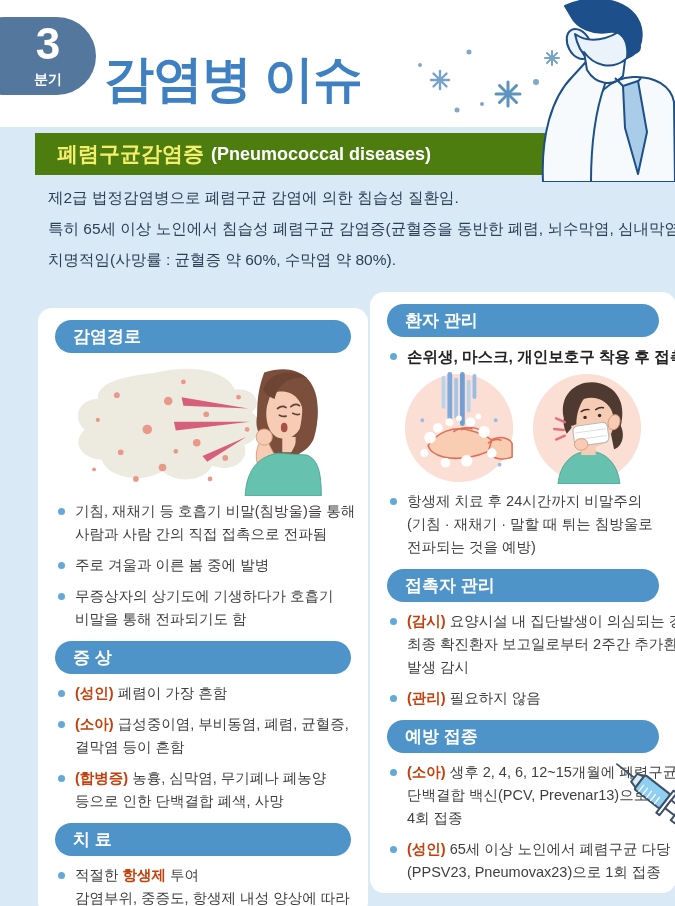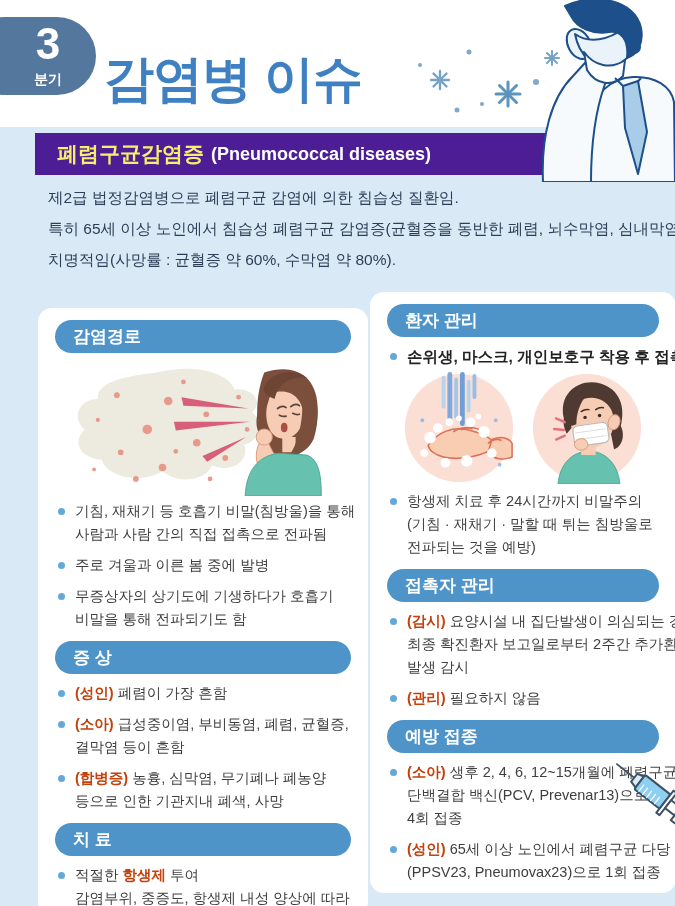--- a/index.html
+++ b/index.html
@@ -16,21 +16,21 @@
   .quarter-unit{font-size:14px;font-weight:bold;margin-top:6px;}
   .main-title{position:absolute;left:104px;top:4px;font-size:50px;font-weight:800;
            color:#3e80c2;letter-spacing:-1px;z-index:4;white-space:nowrap;margin-top:42px;}
   .subtitle{position:absolute;left:106px;top:74px;display:flex;align-items:center;gap:9px;z-index:4;}
   .subtitle-bar{width:5px;height:21px;background:#3e80c2;}
   .subtitle-text{font-size:20px;font-weight:bold;color:#1c3e6e;white-space:nowrap;}
   .particles{position:absolute;left:412px;top:40px;z-index:3;}
   .man{position:absolute;right:0;top:0;z-index:3;}
 
   
-  .banner{position:absolute;left:35px;top:133px;width:627px;height:42px;background:#4c1d95;
+  .banner{position:absolute;left:35px;top:133px;width:627px;height:42px;background:#4d7c0f;
           display:flex;align-items:center;padding-left:22px;box-sizing:border-box;z-index:2;}
   .banner-ko{color:#f5ef6d;font-size:21px;font-weight:bold;white-space:nowrap;}
   .banner-en{color:#ffffff;font-size:18px;font-weight:bold;margin-left:7px;white-space:nowrap;}
 
   
   .intro{position:absolute;left:48px;top:182px;z-index:2;color:#2e4058;font-size:15.5px;
          line-height:31px;}
   .intro div{white-space:nowrap;}
 
   
@@ -197,21 +197,21 @@
         <div><span class="b">(성인)</span><span> 폐렴이 가장 흔함</span></div>
       </li>
       <li>
         <span class="dot"></span>
         <div><span class="b">(소아)</span><span> 급성중이염, 부비동염, 폐렴, 균혈증,</span></div>
         <div>결막염 등이 흔함</div>
       </li>
       <li>
         <span class="dot"></span>
         <div><span class="b">(합병증)</span><span> 농흉, 심막염, 무기폐나 폐농양</span></div>
-        <div>등으로 인한 기관지내 폐색, 사망</div>
+        <div>등으로 인한 단백결합 폐색, 사망</div>
       </li>
     </ul>
 
     <div class="pill">치 료</div>
     <ul class="blist">
       <li>
         <span class="dot"></span>
         <div><span>적절한 </span><span class="b">항생제</span><span> 투여</span></div>
         <div>감염부위, 중증도, 항생제 내성 양상에 따라</div>
       </li>

